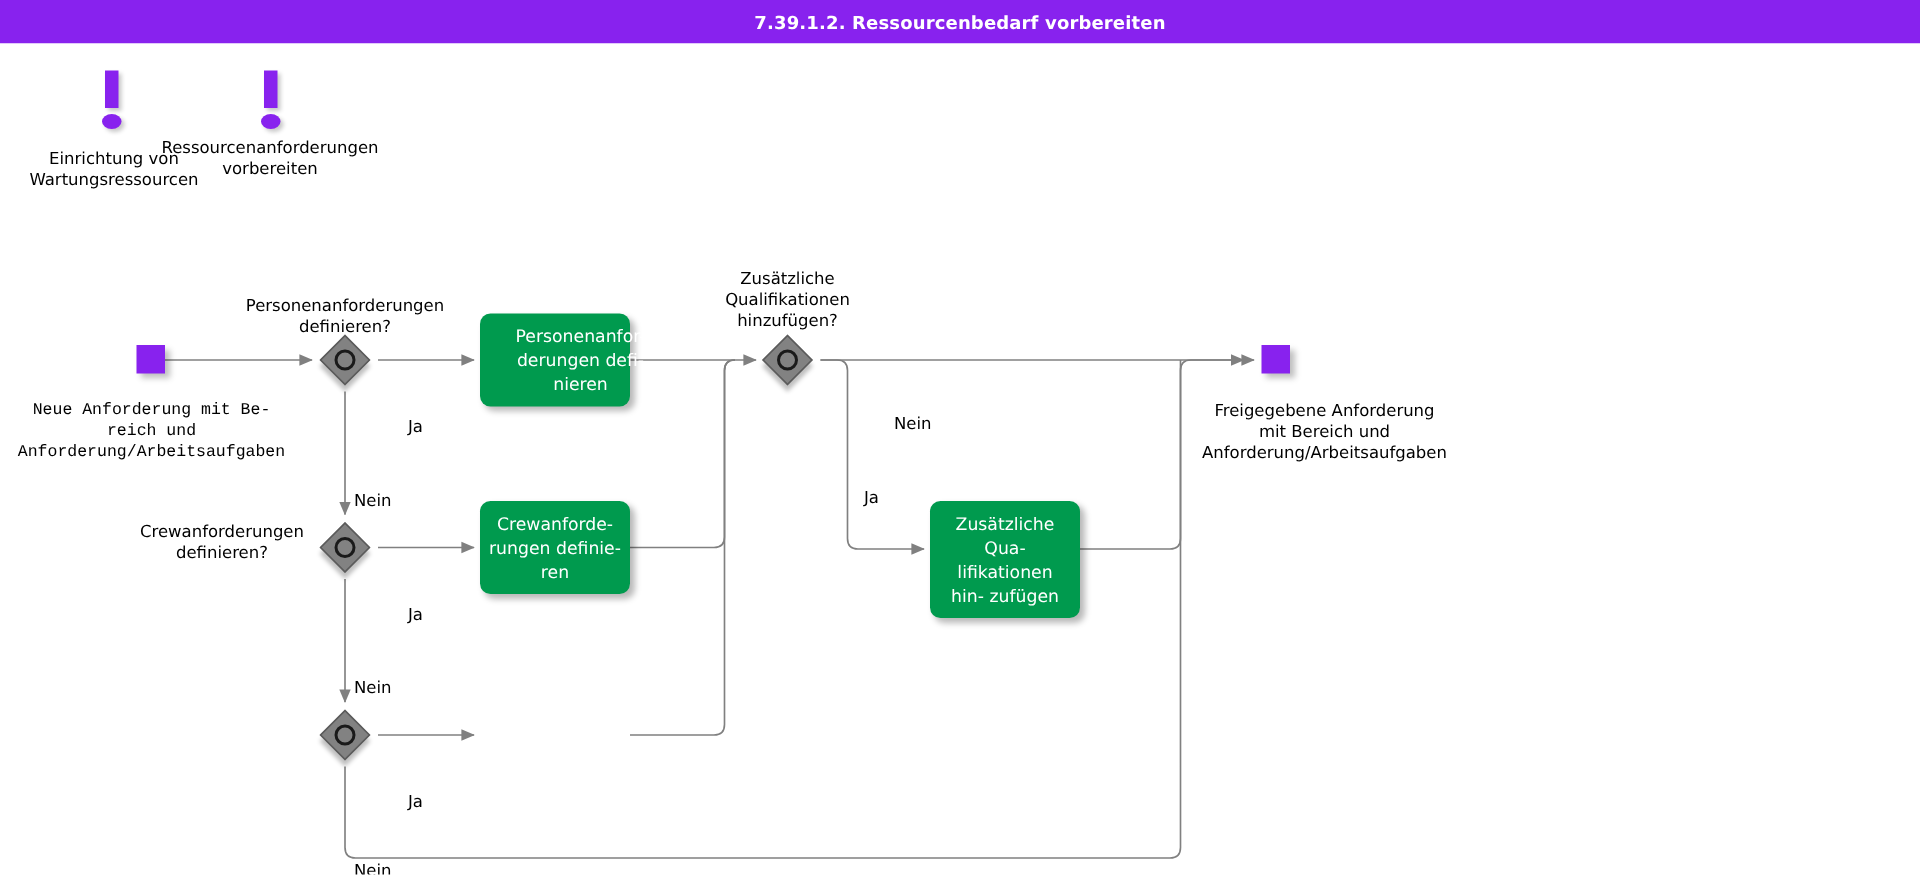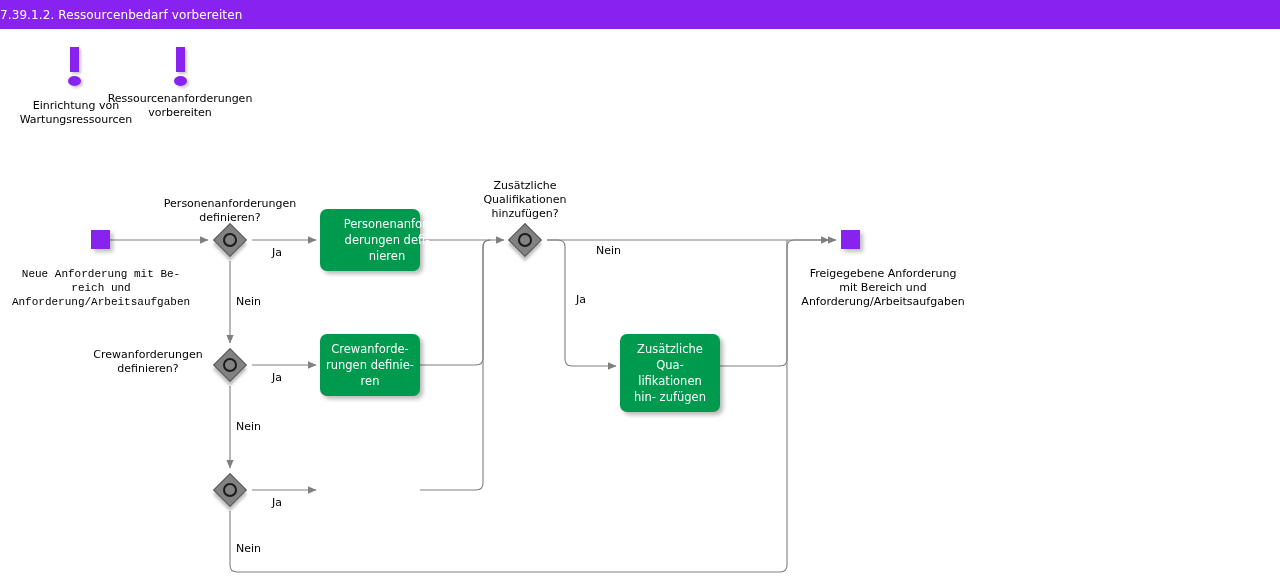--- a/index.html
+++ b/index.html
@@ -15,23 +15,24 @@
     position: relative;
   }
   #titlebar {
     position: absolute;
     left: 0; top: 0;
     width: 1280px;
     height: 29px;
     background: #8822EE;
     color: #ffffff;
     font-size: 12px;
-    font-weight: normal;
+    font-weight: bold;
     display: flex;
     align-items: center;
+    justify-content: center;
     letter-spacing: 0.1px;
   }
   #canvas {
     position: absolute;
     left: 0; top: 29px;
     width: 1280px;
     height: 554px;
     background: #ffffff;
   }
   #edges {
@@ -119,20 +120,21 @@
     position: absolute;
     font-size: 11px;
     line-height: 14px;
     color: #000000;
     text-align: center;
     white-space: pre-line;
   }
   .lbl.edge {
     font-size: 11px;
     text-align: left;
+    margin-top: 32px;
   }
 </style>
 </head>
 <body>
 
 <div id="titlebar">
   <span>7.39.1.2. Ressourcenbedarf vorbereiten</span>
 </div>
 
 <div id="canvas">

